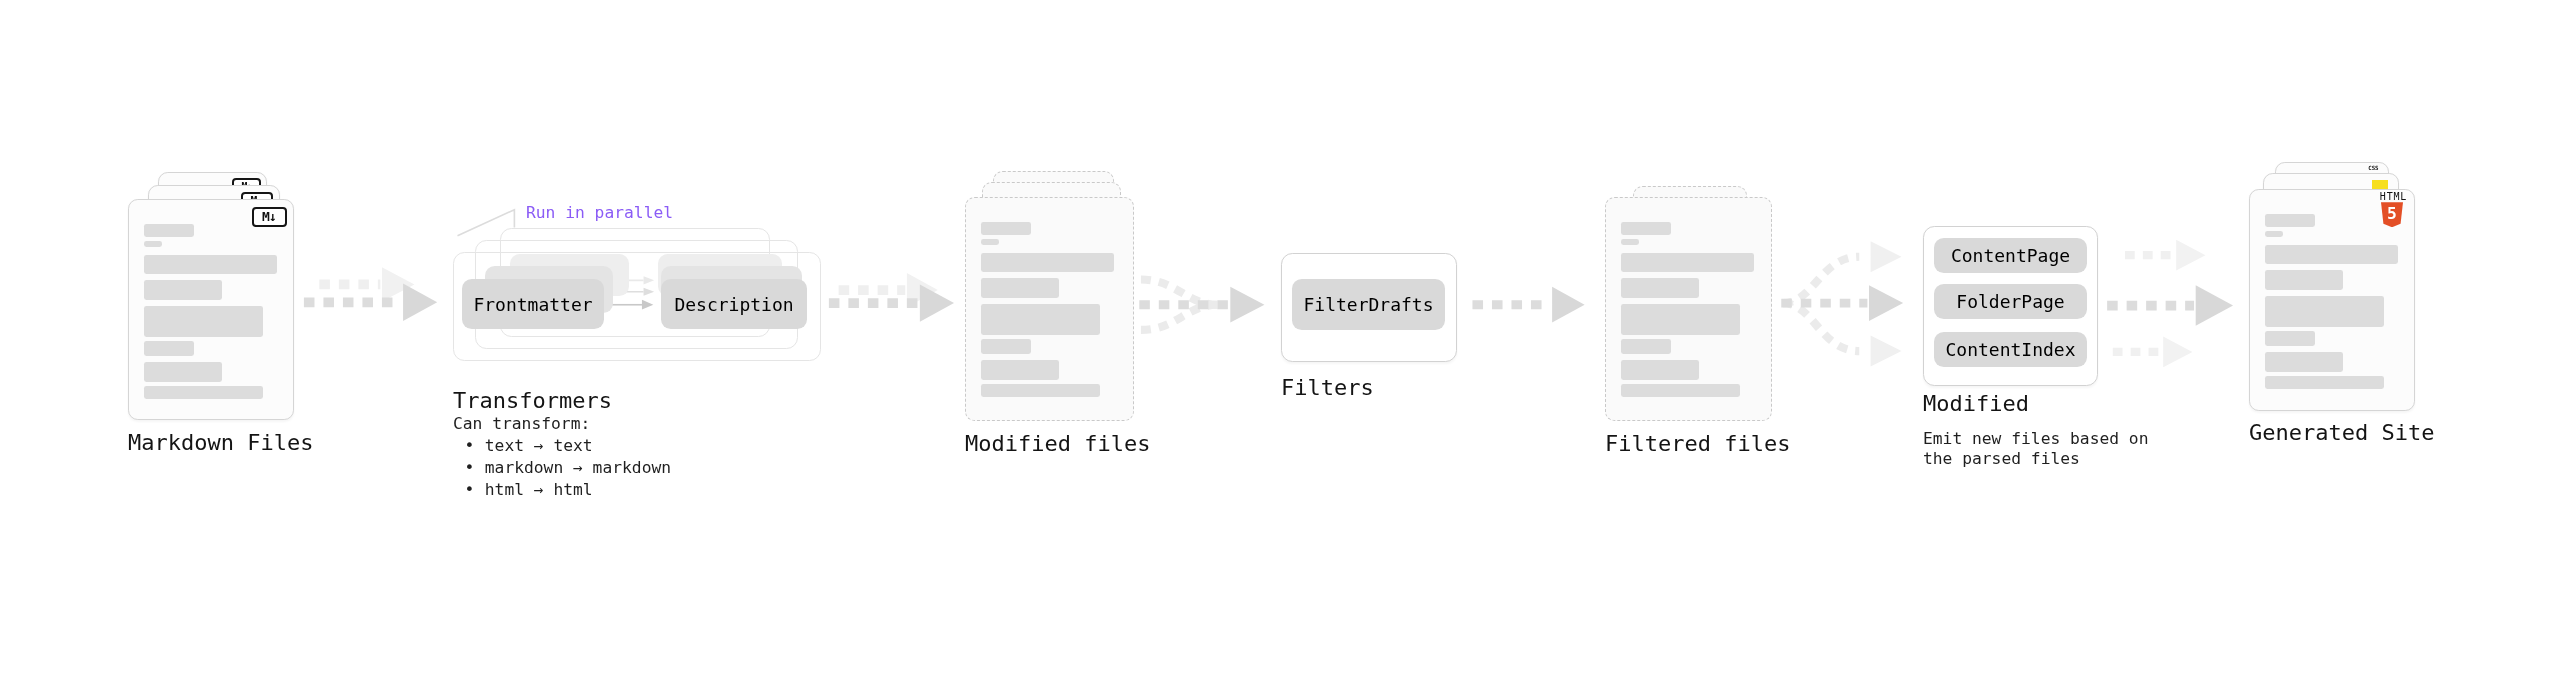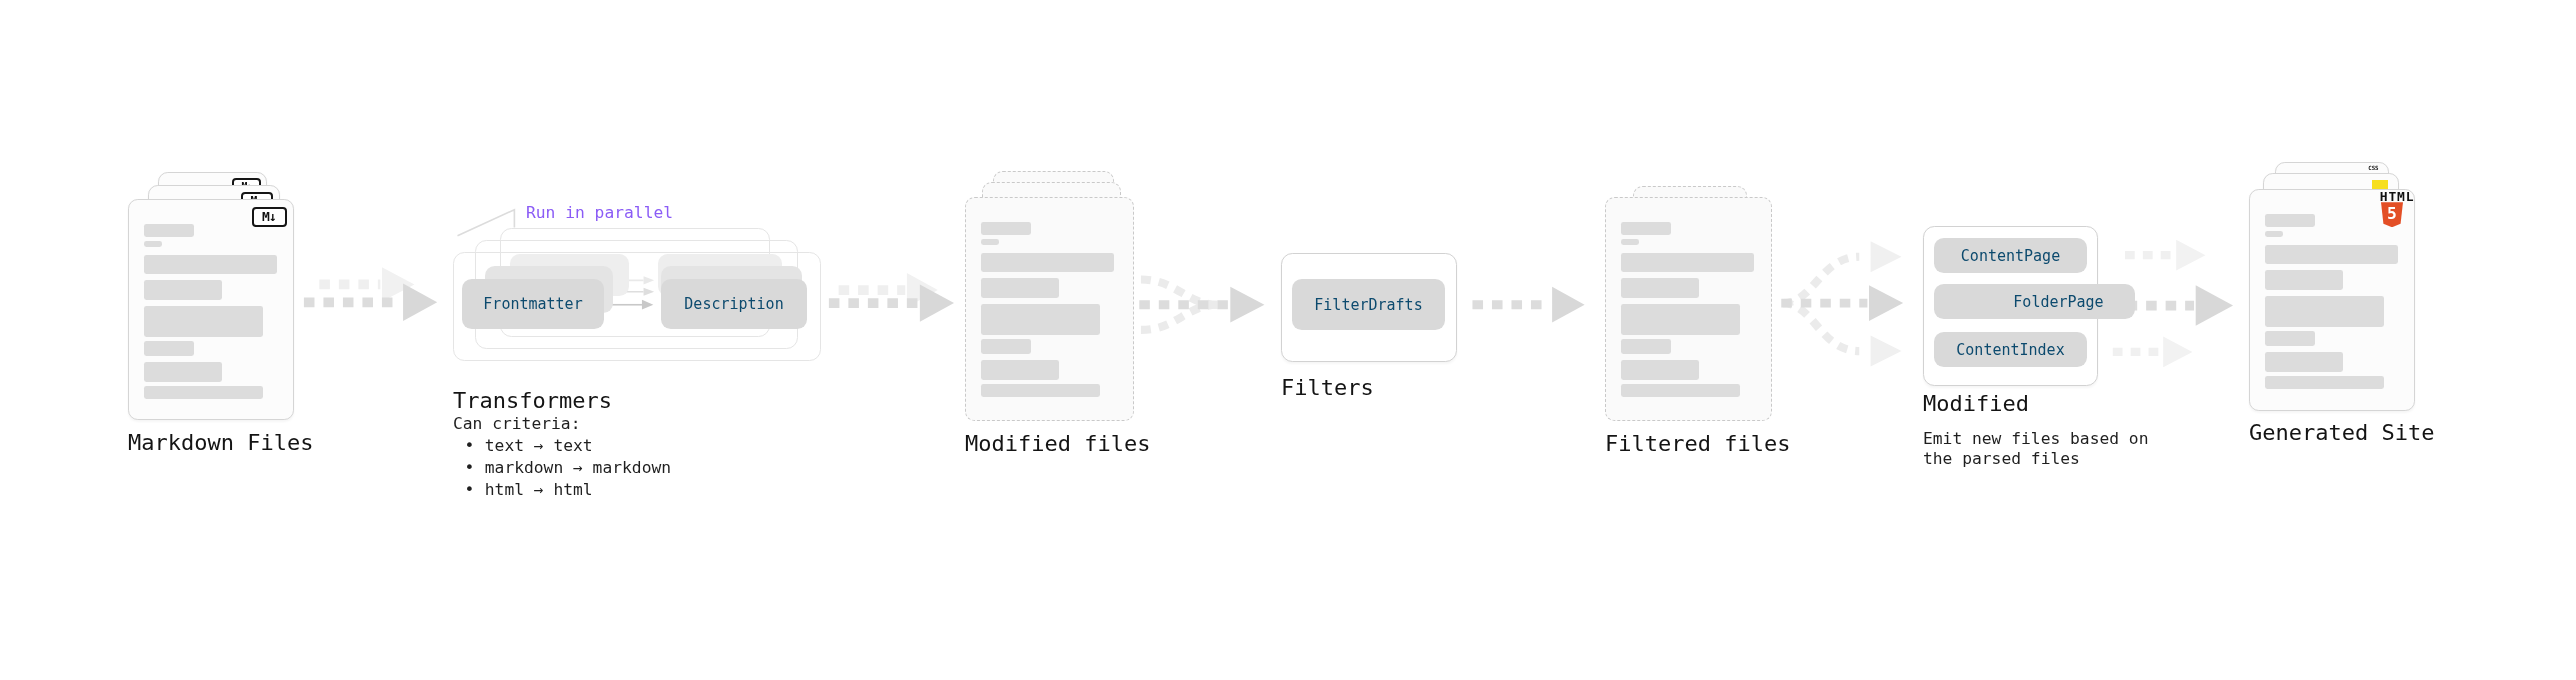--- a/index.html
+++ b/index.html
@@ -26,33 +26,33 @@
   
   .md-icon{position:absolute;border:2.4px solid #151515;border-radius:4.1px;background:#ffffff;
            color:#111;font-weight:bold;display:flex;align-items:center;justify-content:center;
            letter-spacing:-0.8px;}
   .md-icon.sz-l{right:6.5px;top:6.5px;width:31px;height:16.3px;font-size:13px;}
   .md-icon.sz-m{right:6.5px;top:5.7px;width:28px;height:14.6px;font-size:11.4px;}
   .md-icon.sz-s{right:4.9px;top:4.9px;width:25px;height:13px;font-size:9.8px;}
 
   
   .html5-badge{position:absolute;right:9.8px;top:3.3px;width:24.4px;text-align:center;}
-  .html5-top{font-size:13px;font-weight:bold;color:#111;letter-spacing:0.8px;line-height:8.1px;}
+  .html5-top{font-size:10px;font-weight:normal;color:#111;letter-spacing:0.8px;line-height:8.1px;}
   .html5-shield{margin:0.8px auto 0;width:22px;height:25px;background:#e34f26;
                 clip-path:polygon(0 0,100% 0,89% 86%,50% 100%,11% 86%);
                 color:#ffffff;font-weight:bold;font-size:16.3px;line-height:24.4px;text-align:center;}
   .js-badge{position:absolute;right:9.8px;top:5.7px;width:16.3px;height:9px;background:#f7df1e;}
   .css-badge{position:absolute;right:4.9px;top:2.4px;width:19.5px;text-align:center;}
   .css-text{font-size:5.7px;font-weight:bold;color:#111;line-height:6.5px;}
   .css-bar{margin-top:0.8px;height:2.4px;width:17px;background:#2862e9;margin-left:auto;margin-right:auto;}
 
   
   .tpanel{position:absolute;border:1.6px solid #e5e5e5;border-radius:11.4px;background:transparent;}
   .chip{position:absolute;background:#d9d9d9;border-radius:9.8px;display:flex;align-items:center;
-        justify-content:center;font-size:15px;color:#0c4a6e;}
+        justify-content:center;font-size:18px;color:#000000;}
   .chip.ghost2{background:#e4e4e4;}
   .chip.ghost3{background:#eeeeee;}
 
   
   .obox{position:absolute;border:1.6px solid #d2d2d2;border-radius:11.4px;background:#ffffff;
         box-shadow:0 1.6px 2.4px rgba(0,0,0,0.04);}
 
   
   .stage-label{position:absolute;font-size:22px;line-height:23px;color:#141414;white-space:nowrap;}
   .stage-sub{position:absolute;font-size:16.3px;line-height:20.3px;color:#1f1f1f;white-space:nowrap;}
@@ -149,21 +149,21 @@
 
   <div class="tpanel" style="left:475px;top:240px;width:321px;height:107px;"></div>
   <div class="chip ghost2" style="left:485px;top:266px;width:128px;height:47px;"></div>
   <div class="chip ghost2" style="left:661px;top:266px;width:141px;height:47px;"></div>
 
   <div class="tpanel" style="left:453px;top:252px;width:366px;height:107px;"></div>
   <div class="chip" style="left:462px;top:279px;width:142px;height:50px;">Frontmatter</div>
   <div class="chip" style="left:661px;top:279px;width:146px;height:50px;">Description</div>
 
   <div class="stage-label" style="left:453px;top:377px;margin-top:12px;">Transformers</div>
-  <div class="stage-sub" style="left:453px;top:414px;">Can criteria:</div>
+  <div class="stage-sub" style="left:453px;top:414px;">Can transform:</div>
   <div class="stage-sub" style="left:453px;top:435px;">
     <div class="bullet-line">
       <span>•</span>
       <span>text → text</span>
     </div>
     <div class="bullet-line">
       <span>•</span>
       <span>markdown → markdown</span>
     </div>
     <div class="bullet-line">
@@ -198,21 +198,21 @@
     <div class="bar b4"></div>
     <div class="bar b5"></div>
     <div class="bar b6"></div>
     <div class="bar b7"></div>
     <div class="bar b8"></div>
   </div>
   <div class="stage-label" style="left:1605px;top:432px;">Filtered files</div>
 
   <div class="obox" style="left:1923px;top:226px;width:173px;height:158px;"></div>
   <div class="chip" style="left:1934px;top:238px;width:153px;height:35px;">ContentPage</div>
-  <div class="chip" style="left:1934px;top:284px;width:153px;height:35px;padding-left:48px;">FolderPage</div>
+  <div class="chip" style="left:1934px;top:284px;width:153px;height:35px;">FolderPage</div>
   <div class="chip" style="left:1934px;top:332px;width:153px;height:35px;">ContentIndex</div>
   <div class="stage-label" style="left:1923px;top:392px;">Modified</div>
   <div class="stage-sub" style="left:1923px;top:429px;">
     <div>Emit new files based on</div>
     <div>the parsed files</div>
   </div>
 
   <div class="card" style="left:2275px;top:162px;width:112px;height:195px;">
     <div class="css-badge">
       <div class="css-text">CSS</div>

